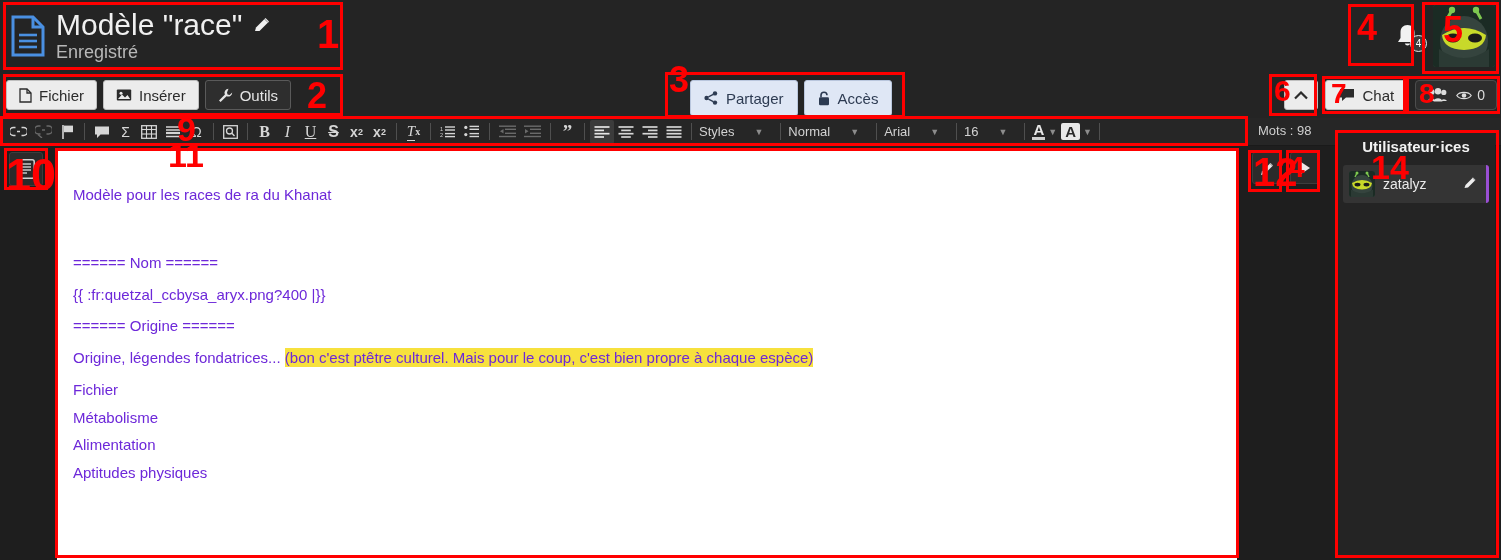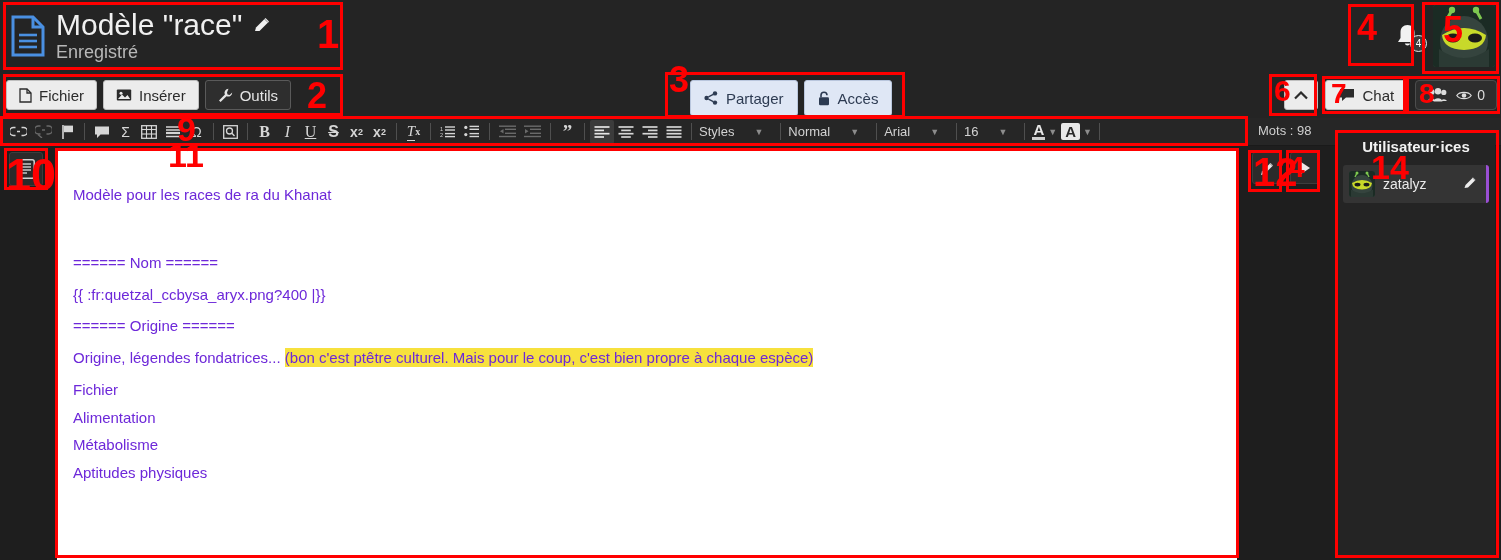--- a/index.html
+++ b/index.html
@@ -559,22 +559,22 @@
     </div>
 
     <div class="page">
       <p>Modèle pour les races de ra du Khanat</p>
       <div class="spacer"></div>
       <p>====== Nom ======</p>
       <p>{{ :fr:quetzal_ccbysa_aryx.png?400 |}}</p>
       <p>====== Origine ======</p>
       <p><span>Origine, légendes fondatrices... </span><span class="hl">(bon c'est ptêtre culturel. Mais pour le coup, c'est bien propre à chaque espèce)</span></p>
       <p class="tight">Fichier</p>
+      <p class="tight">Métabolisme</p>
       <p class="tight">Alimentation</p>
-      <p class="tight">Métabolisme</p>
       <p class="tight">Aptitudes physiques</p>
     </div>
 
     <div class="right-rail">
       <div class="rail-btn2" style="left:2px; top:6px;">
         <svg width="17" height="17" viewBox="0 0 17 17">
           <path d="M2 15 L3 11.5 L11.5 3 L14 5.5 L5.5 14 Z" fill="#e8e8e8"></path>
           <path d="M11 3.5 L13.5 6" stroke="#7a7a7a" stroke-width="1"></path>
         </svg>
       </div>

